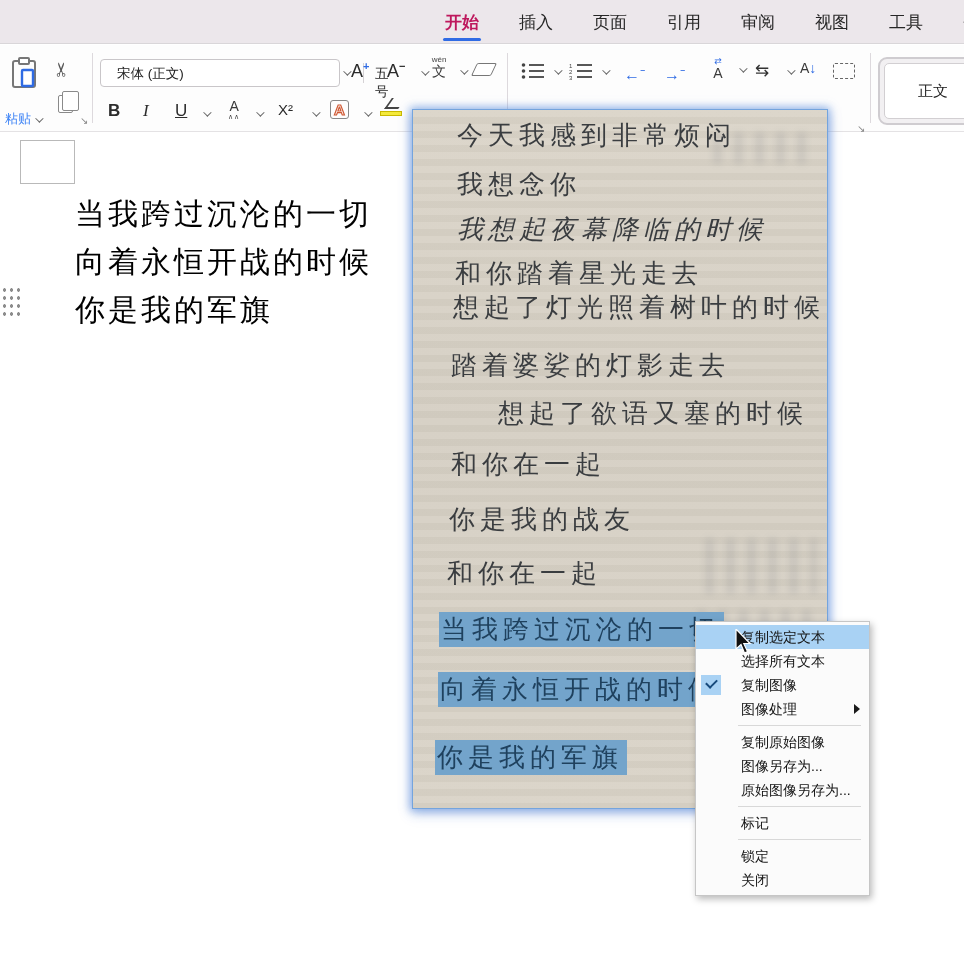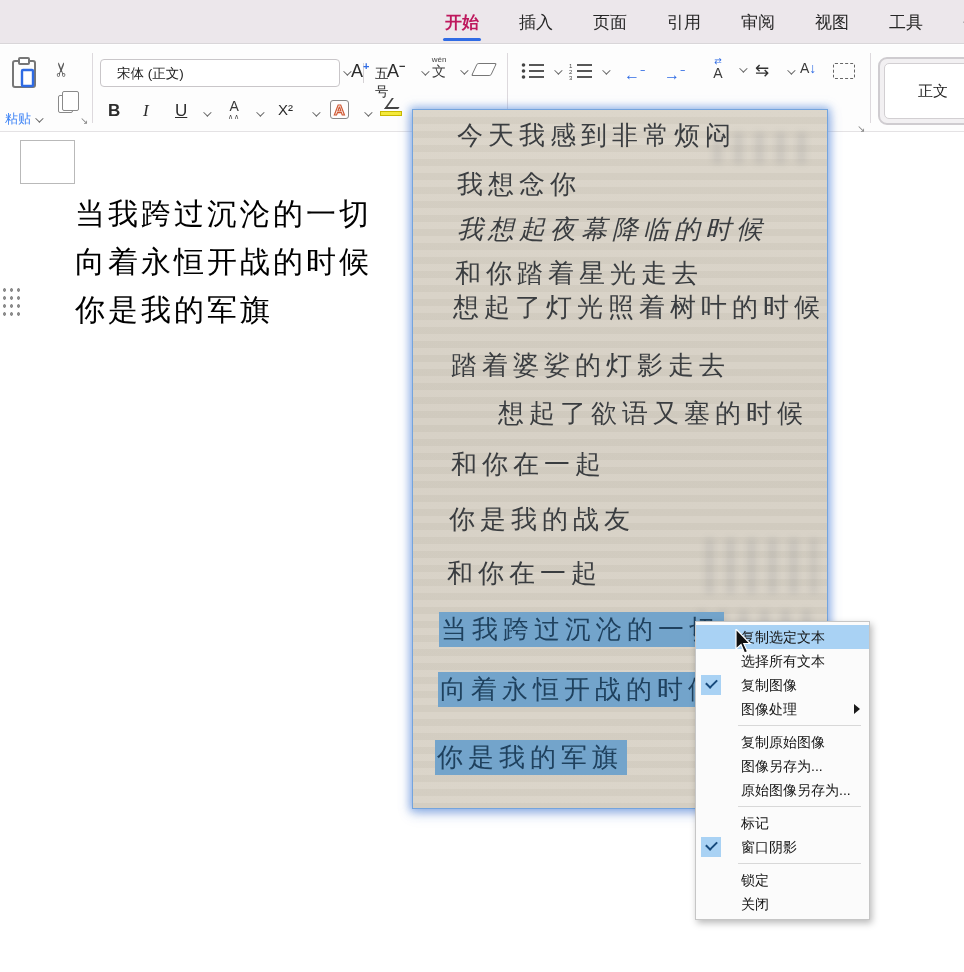--- a/index.html
+++ b/index.html
@@ -369,25 +369,20 @@
     <div class="mi sep">
       
       
       
     </div>
     <div class="mi">
       
       <span>标记</span>
       
     </div>
-    <div class="mi checked">
-      <span class="check"></span>
-      <span>窗口阴影</span>
-      
-    </div>
     <div class="mi sep">
       
       
       
     </div>
     <div class="mi">
       
       <span>锁定</span>
       
     </div>

